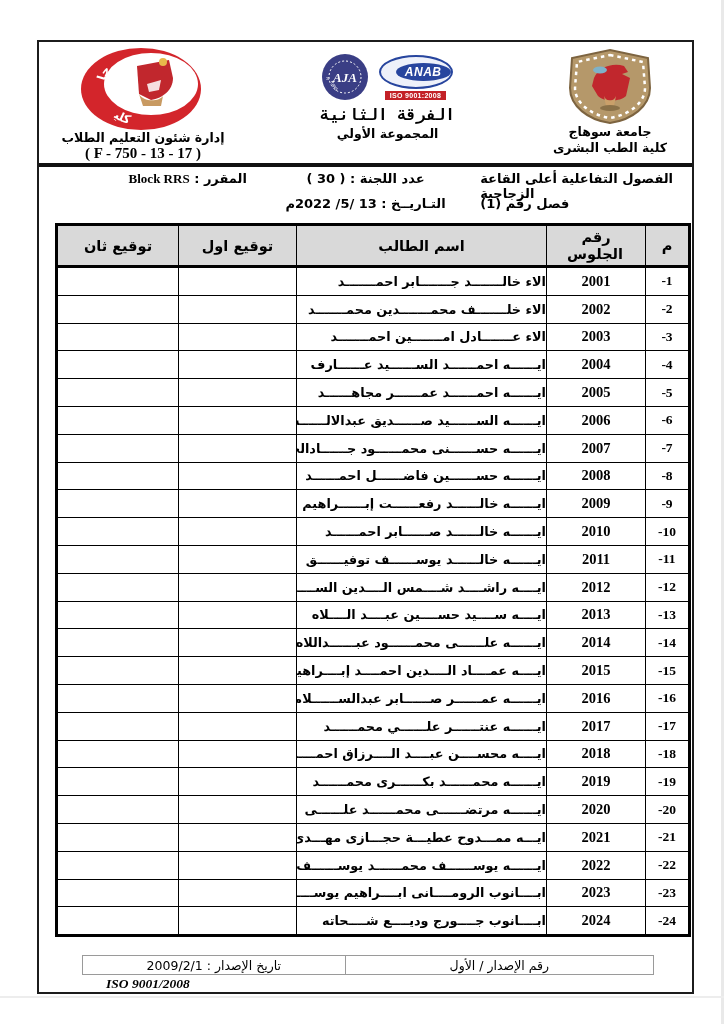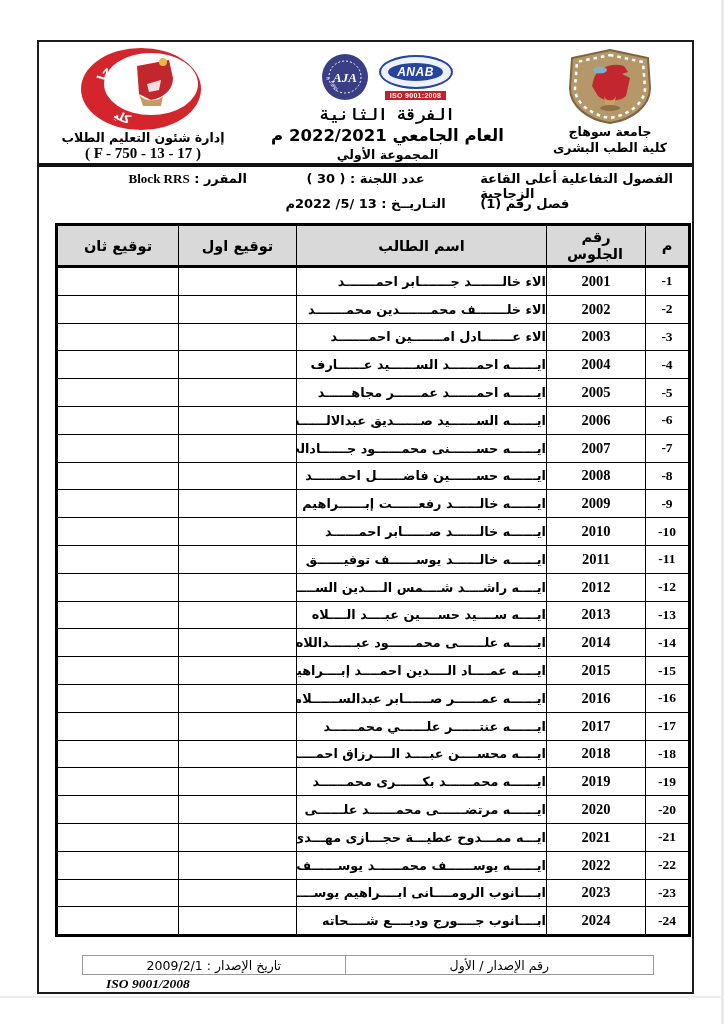--- a/index.html
+++ b/index.html
@@ -21,21 +21,21 @@
   .hdr-left{width:196px;display:flex;flex-direction:column;align-items:center;}
   .uni-caption{font-weight:bold;font-size:12.5px;line-height:1.25;text-align:center;font-family:"DejaVu Sans",sans-serif;}
   .logos-row{display:flex;align-items:center;gap:8px;height:50px;}
   .t1{font-weight:bold;font-size:16px;line-height:1.2;margin-top:5px;font-family:Liberation Mono, monospace;}
   .t2{font-weight:bold;font-size:16.5px;line-height:1.25;font-family:"DejaVu Sans",sans-serif;}
   .t3{font-weight:bold;font-size:12.5px;line-height:1.2;font-family:"DejaVu Sans",sans-serif;}
   .fac-caption{font-weight:bold;font-size:12.5px;margin-top:-2px;font-family:"DejaVu Sans",sans-serif;}
   .fac-code{font-weight:bold;font-size:15px;direction:ltr;font-family:"Liberation Serif",serif;}
   
   .anab{width:78px;display:flex;flex-direction:column;align-items:center;}
-  .anab-oval{width:70px;height:30px;border:2px solid #27459e;border-radius:50%;background:#eef1fa;display:flex;align-items:center;justify-content:center;}
+  .anab-oval{width:70px;height:30px;border:2px solid #27459e;border-radius:50%;background:#eef1fa;display:flex;align-items:center;}
   .anab-inner{background:#27459e;color:#fff;font-style:italic;font-weight:bold;font-size:12px;
     border-radius:50%;padding:2px 9px;font-family:"Liberation Sans",sans-serif;letter-spacing:.5px;}
   .anab-iso{margin-top:2px;background:#c32127;color:#fff;font-size:7px;font-weight:bold;
     padding:1px 5px;font-family:"Liberation Sans",sans-serif;letter-spacing:.3px;}
   
   .rule{position:absolute;top:121px;left:0;right:0;height:3.5px;background:#111;}
   
   .info{position:absolute;top:129px;right:8px;left:8px;height:50px;
     display:grid;grid-template-columns:32% 36% 32%;grid-template-rows:25px 25px;
     font-weight:bold;font-size:13px;font-family:"DejaVu Sans",sans-serif;}
@@ -107,21 +107,20 @@
           <text font-size="4" fill="#fff" font-family="Liberation Sans,sans-serif">
             <textPath href="#arcTop" startOffset="4%">ANGLO JAPANESE AMERICAN</textPath>
           </text>
           <text font-size="4" fill="#fff" font-family="Liberation Sans,sans-serif">
             <textPath href="#arcBot" startOffset="28%">REGISTRARS</textPath>
           </text>
           <text x="24" y="29" text-anchor="middle" font-size="13" font-weight="bold" font-style="italic" fill="#fff" font-family="Liberation Serif,serif">AJA</text>
         </svg>
       </div>
       <div class="t1">الفرقة الثانية</div>
-      <div class="t2">العام الجامعي 2022/2021 م</div>
       <div class="t3">المجموعة الأولي</div>
     </div>
 
     <div class="hdr-left">
       <svg width="132" height="88" viewBox="0 0 132 88">
         <defs>
           <path id="crTop" d="M28 38 A44 30 0 0 1 112 28"></path>
           <path id="crBot" d="M38 74 A46 28 0 0 0 110 70"></path>
         </defs>
         <ellipse cx="64" cy="45" rx="60" ry="41" fill="#d3252b"></ellipse>

